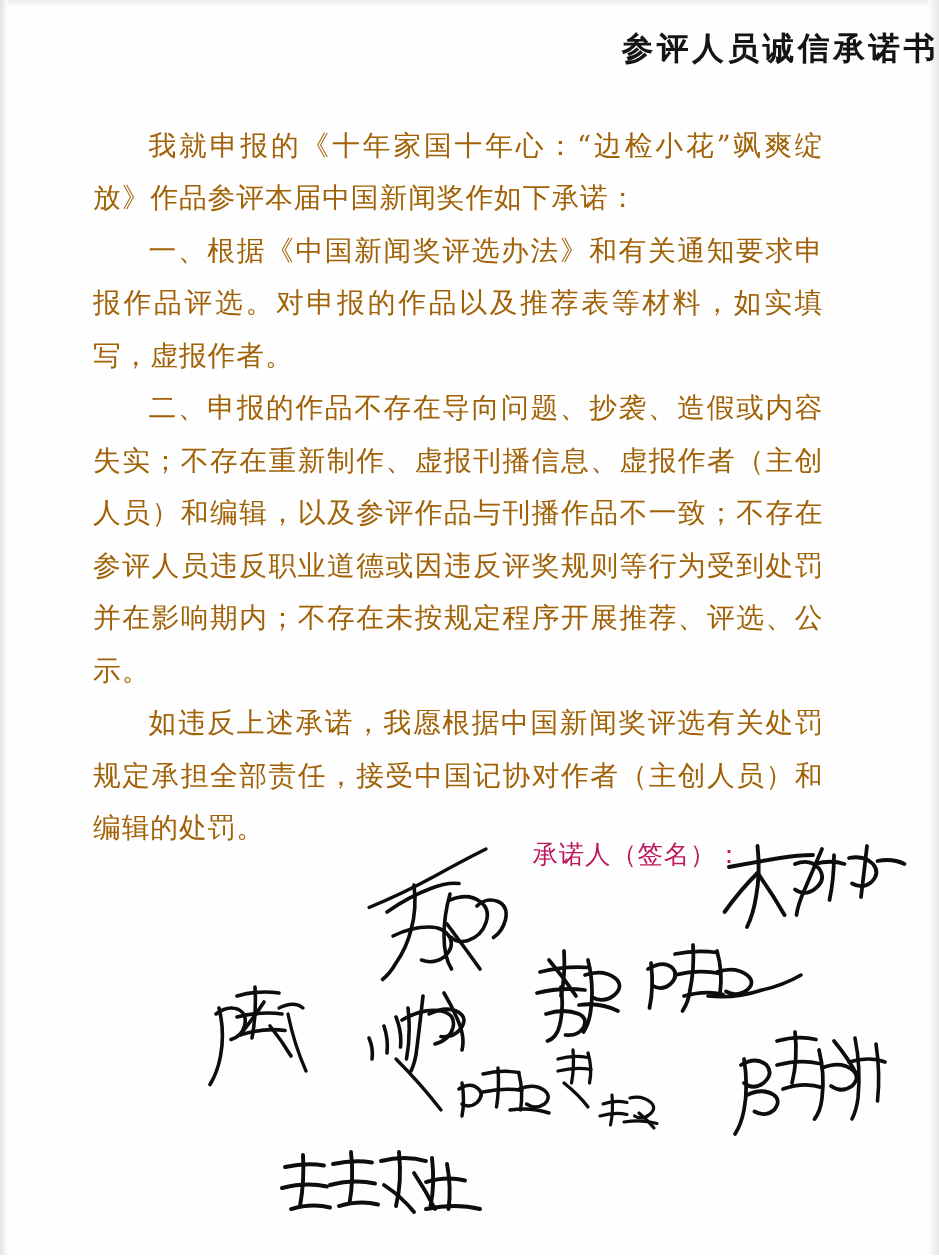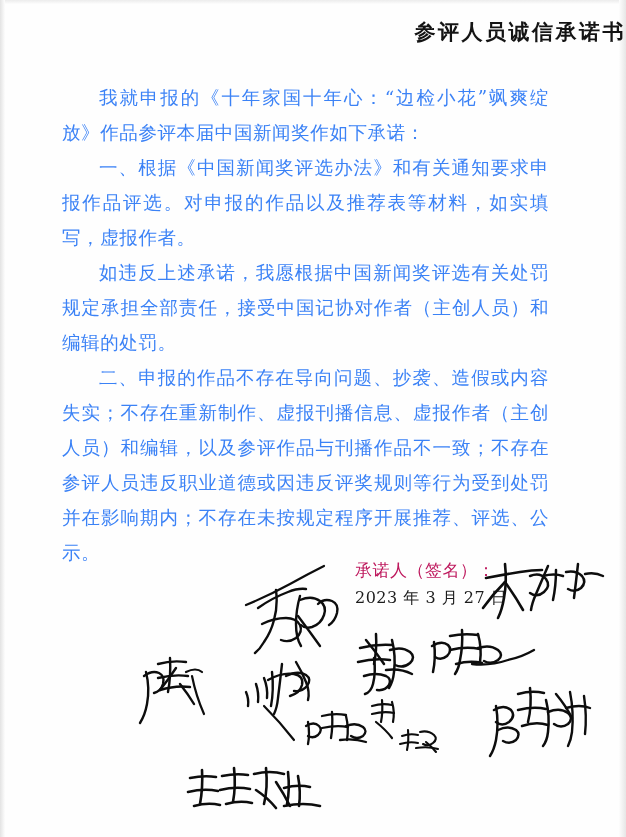--- a/index.html
+++ b/index.html
@@ -57,21 +57,21 @@
 
   .body-block {
     position: absolute;
     top: 80px;
     left: 62px;
     width: 487px;
   }
   .para {
     font-size: 18.5px;
     line-height: 35px;
-    color: #3b82f6;
+    color: #a16207;
     text-align: justify;
     text-justify: inter-ideograph;
     letter-spacing: 0.6px;
     margin: 0 0 0 0;
     text-indent: 2em;
     font-family: "DejaVu Serif", "Liberation Serif", serif;
   }
 
   .sign-block {
     position: absolute;
@@ -121,27 +121,26 @@
 
   <div class="scan-edge-top"></div>
   <div class="scan-edge-left"></div>
   <div class="scan-edge-right"></div>
 
   <div class="doc-title">参评人员诚信承诺书</div>
 
   <div class="body-block">
     <p class="para">我就申报的《十年家国十年心：“边检小花”飒爽绽放》作品参评本届中国新闻奖作如下承诺：</p>
     <p class="para">一、根据《中国新闻奖评选办法》和有关通知要求申报作品评选。对申报的作品以及推荐表等材料，如实填写，虚报作者。</p>
+    <p class="para">二、申报的作品不存在导向问题、抄袭、造假或内容失实；不存在重新制作、虚报刊播信息、虚报作者（主创人员）和编辑，以及参评作品与刊播作品不一致；不存在参评人员违反职业道德或因违反评奖规则等行为受到处罚并在影响期内；不存在未按规定程序开展推荐、评选、公示。</p>
     <p class="para">如违反上述承诺，我愿根据中国新闻奖评选有关处罚规定承担全部责任，接受中国记协对作者（主创人员）和编辑的处罚。</p>
-    <p class="para">二、申报的作品不存在导向问题、抄袭、造假或内容失实；不存在重新制作、虚报刊播信息、虚报作者（主创人员）和编辑，以及参评作品与刊播作品不一致；不存在参评人员违反职业道德或因违反评奖规则等行为受到处罚并在影响期内；不存在未按规定程序开展推荐、评选、公示。</p>
   </div>
 
   <div class="sign-block">
     <div class="sign-label">承诺人（签名）：</div>
-    <div class="sign-date">2023 年 3 月 27 日</div>
   </div>
 
   <div class="signatures">
     <svg viewBox="0 0 626 837" xmlns="http://www.w3.org/2000/svg" aria-hidden="true">
 
       <g>
         <path class="ink" stroke-width="2.2" d="M246 605 q22 -9 44 -21 q18 -10 34 -18"></path>
       </g>
 
       <g>

